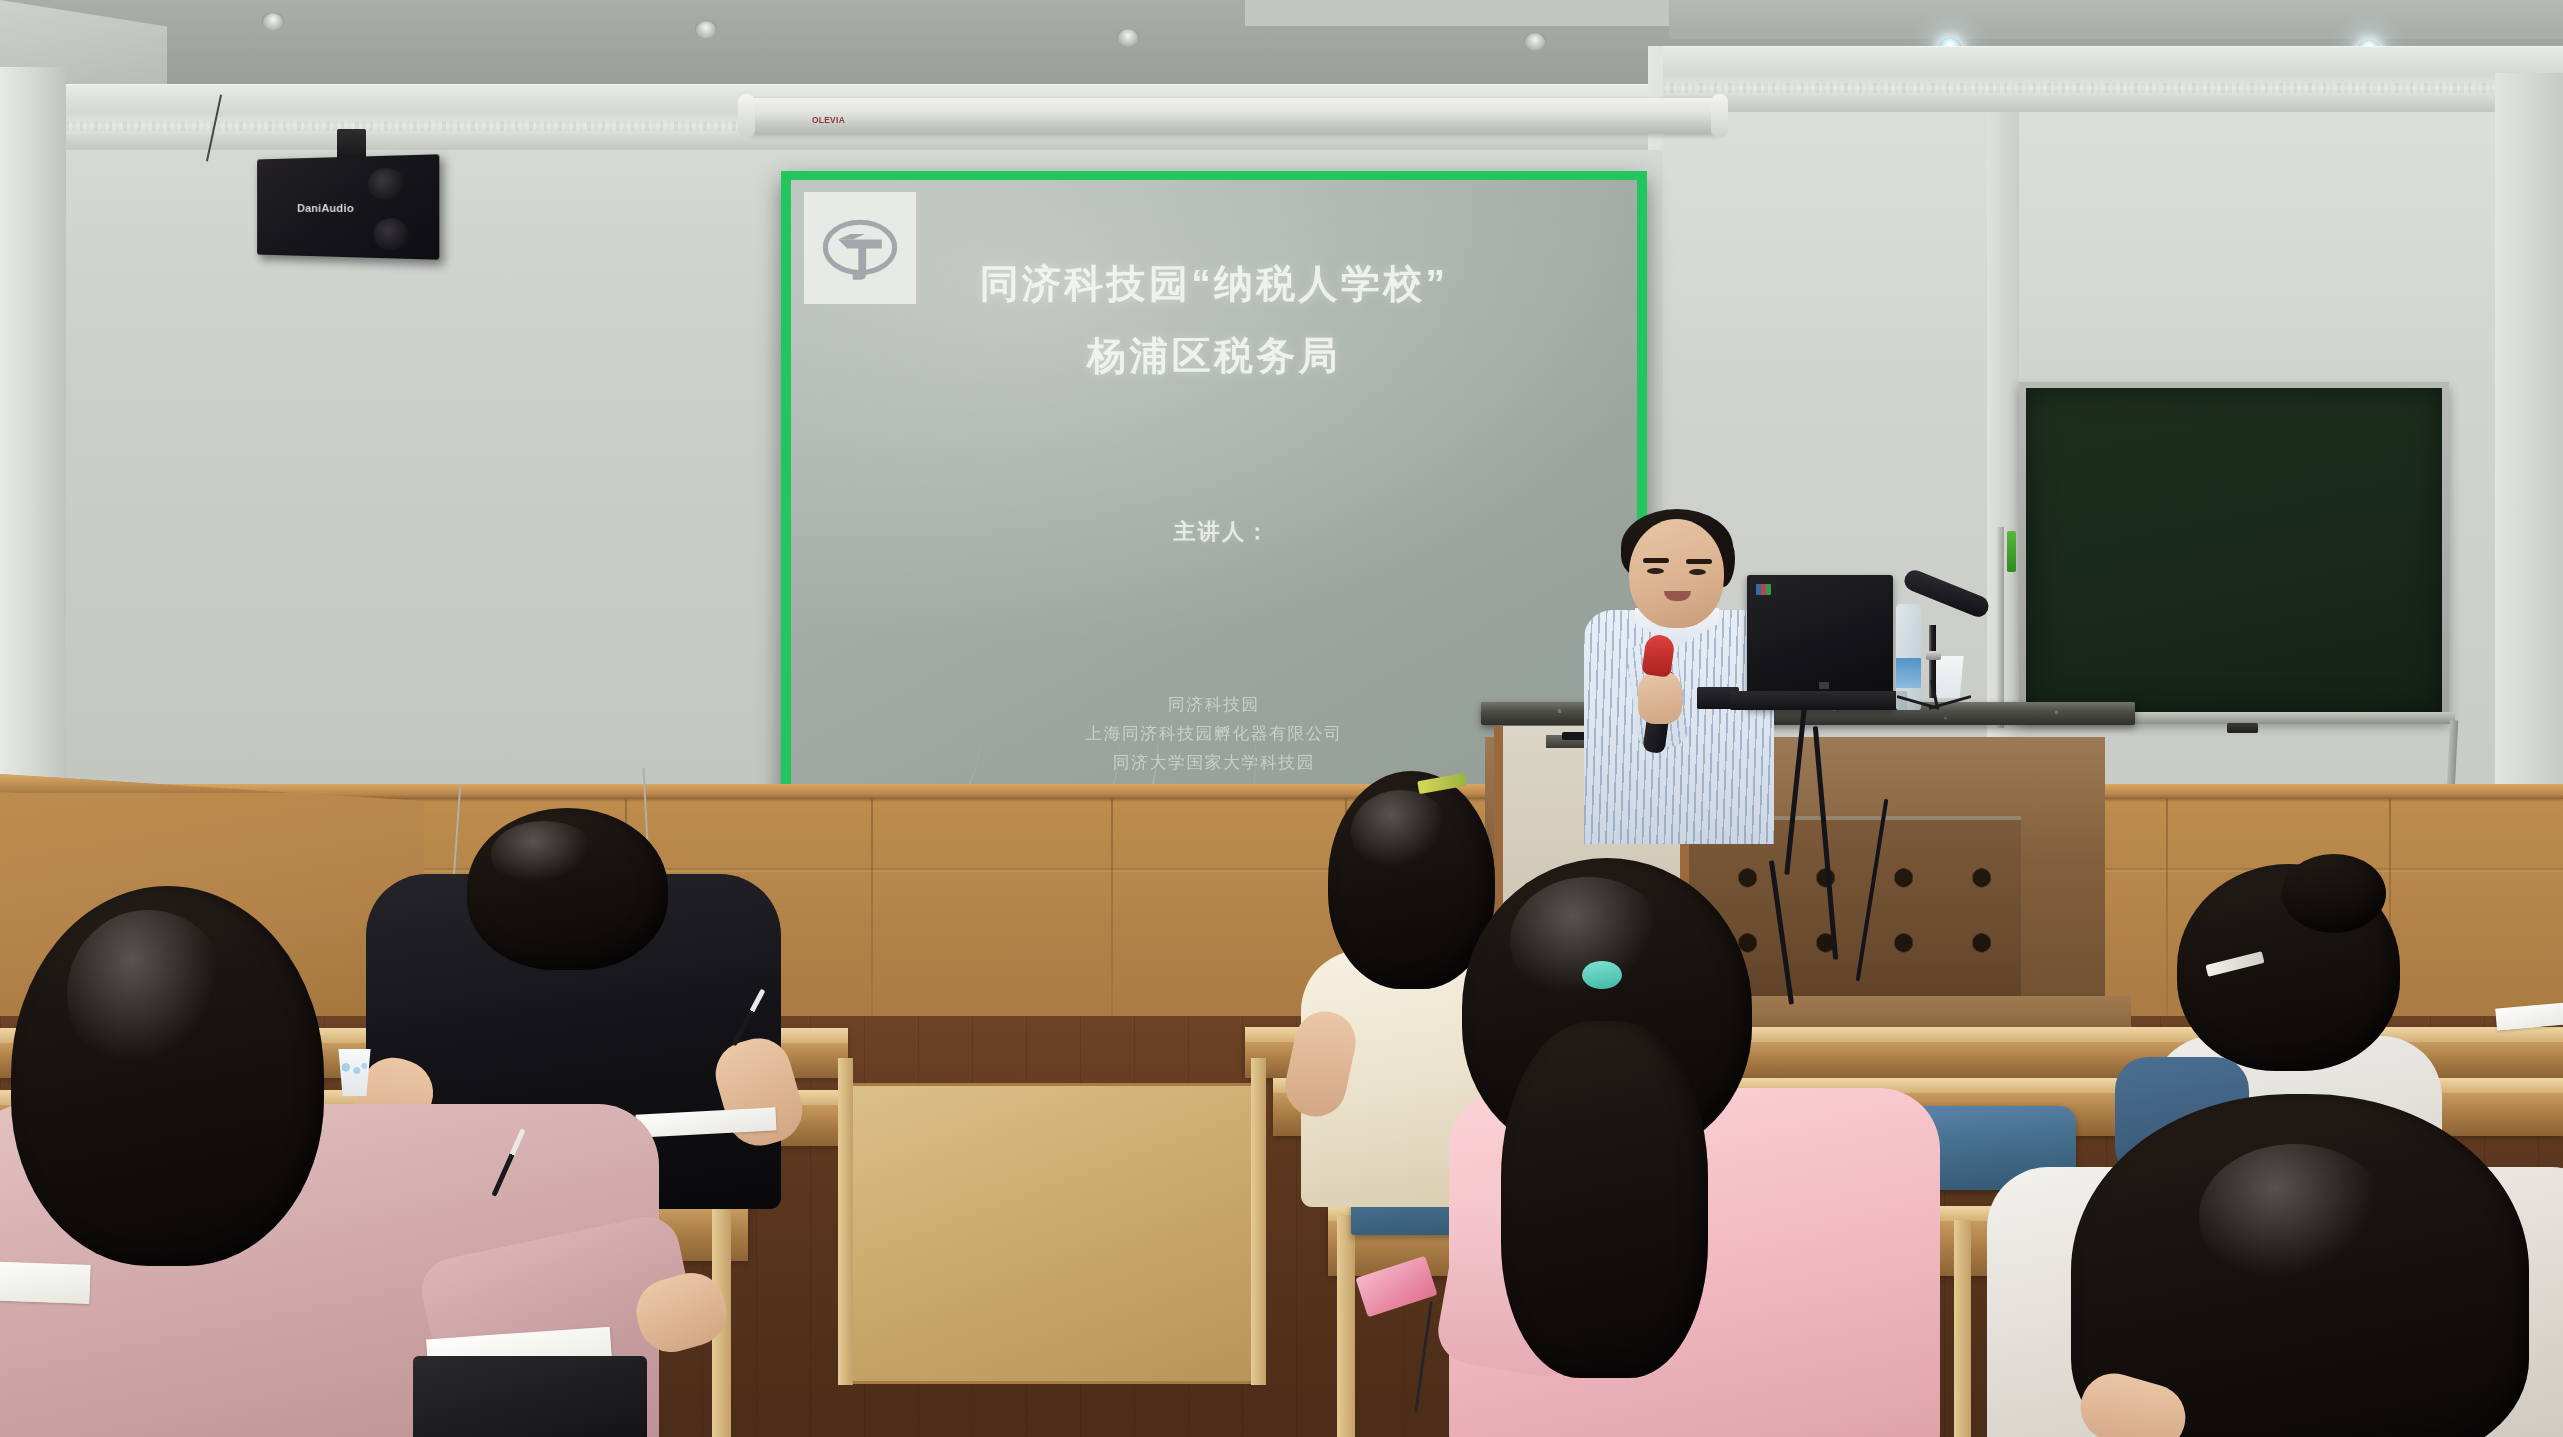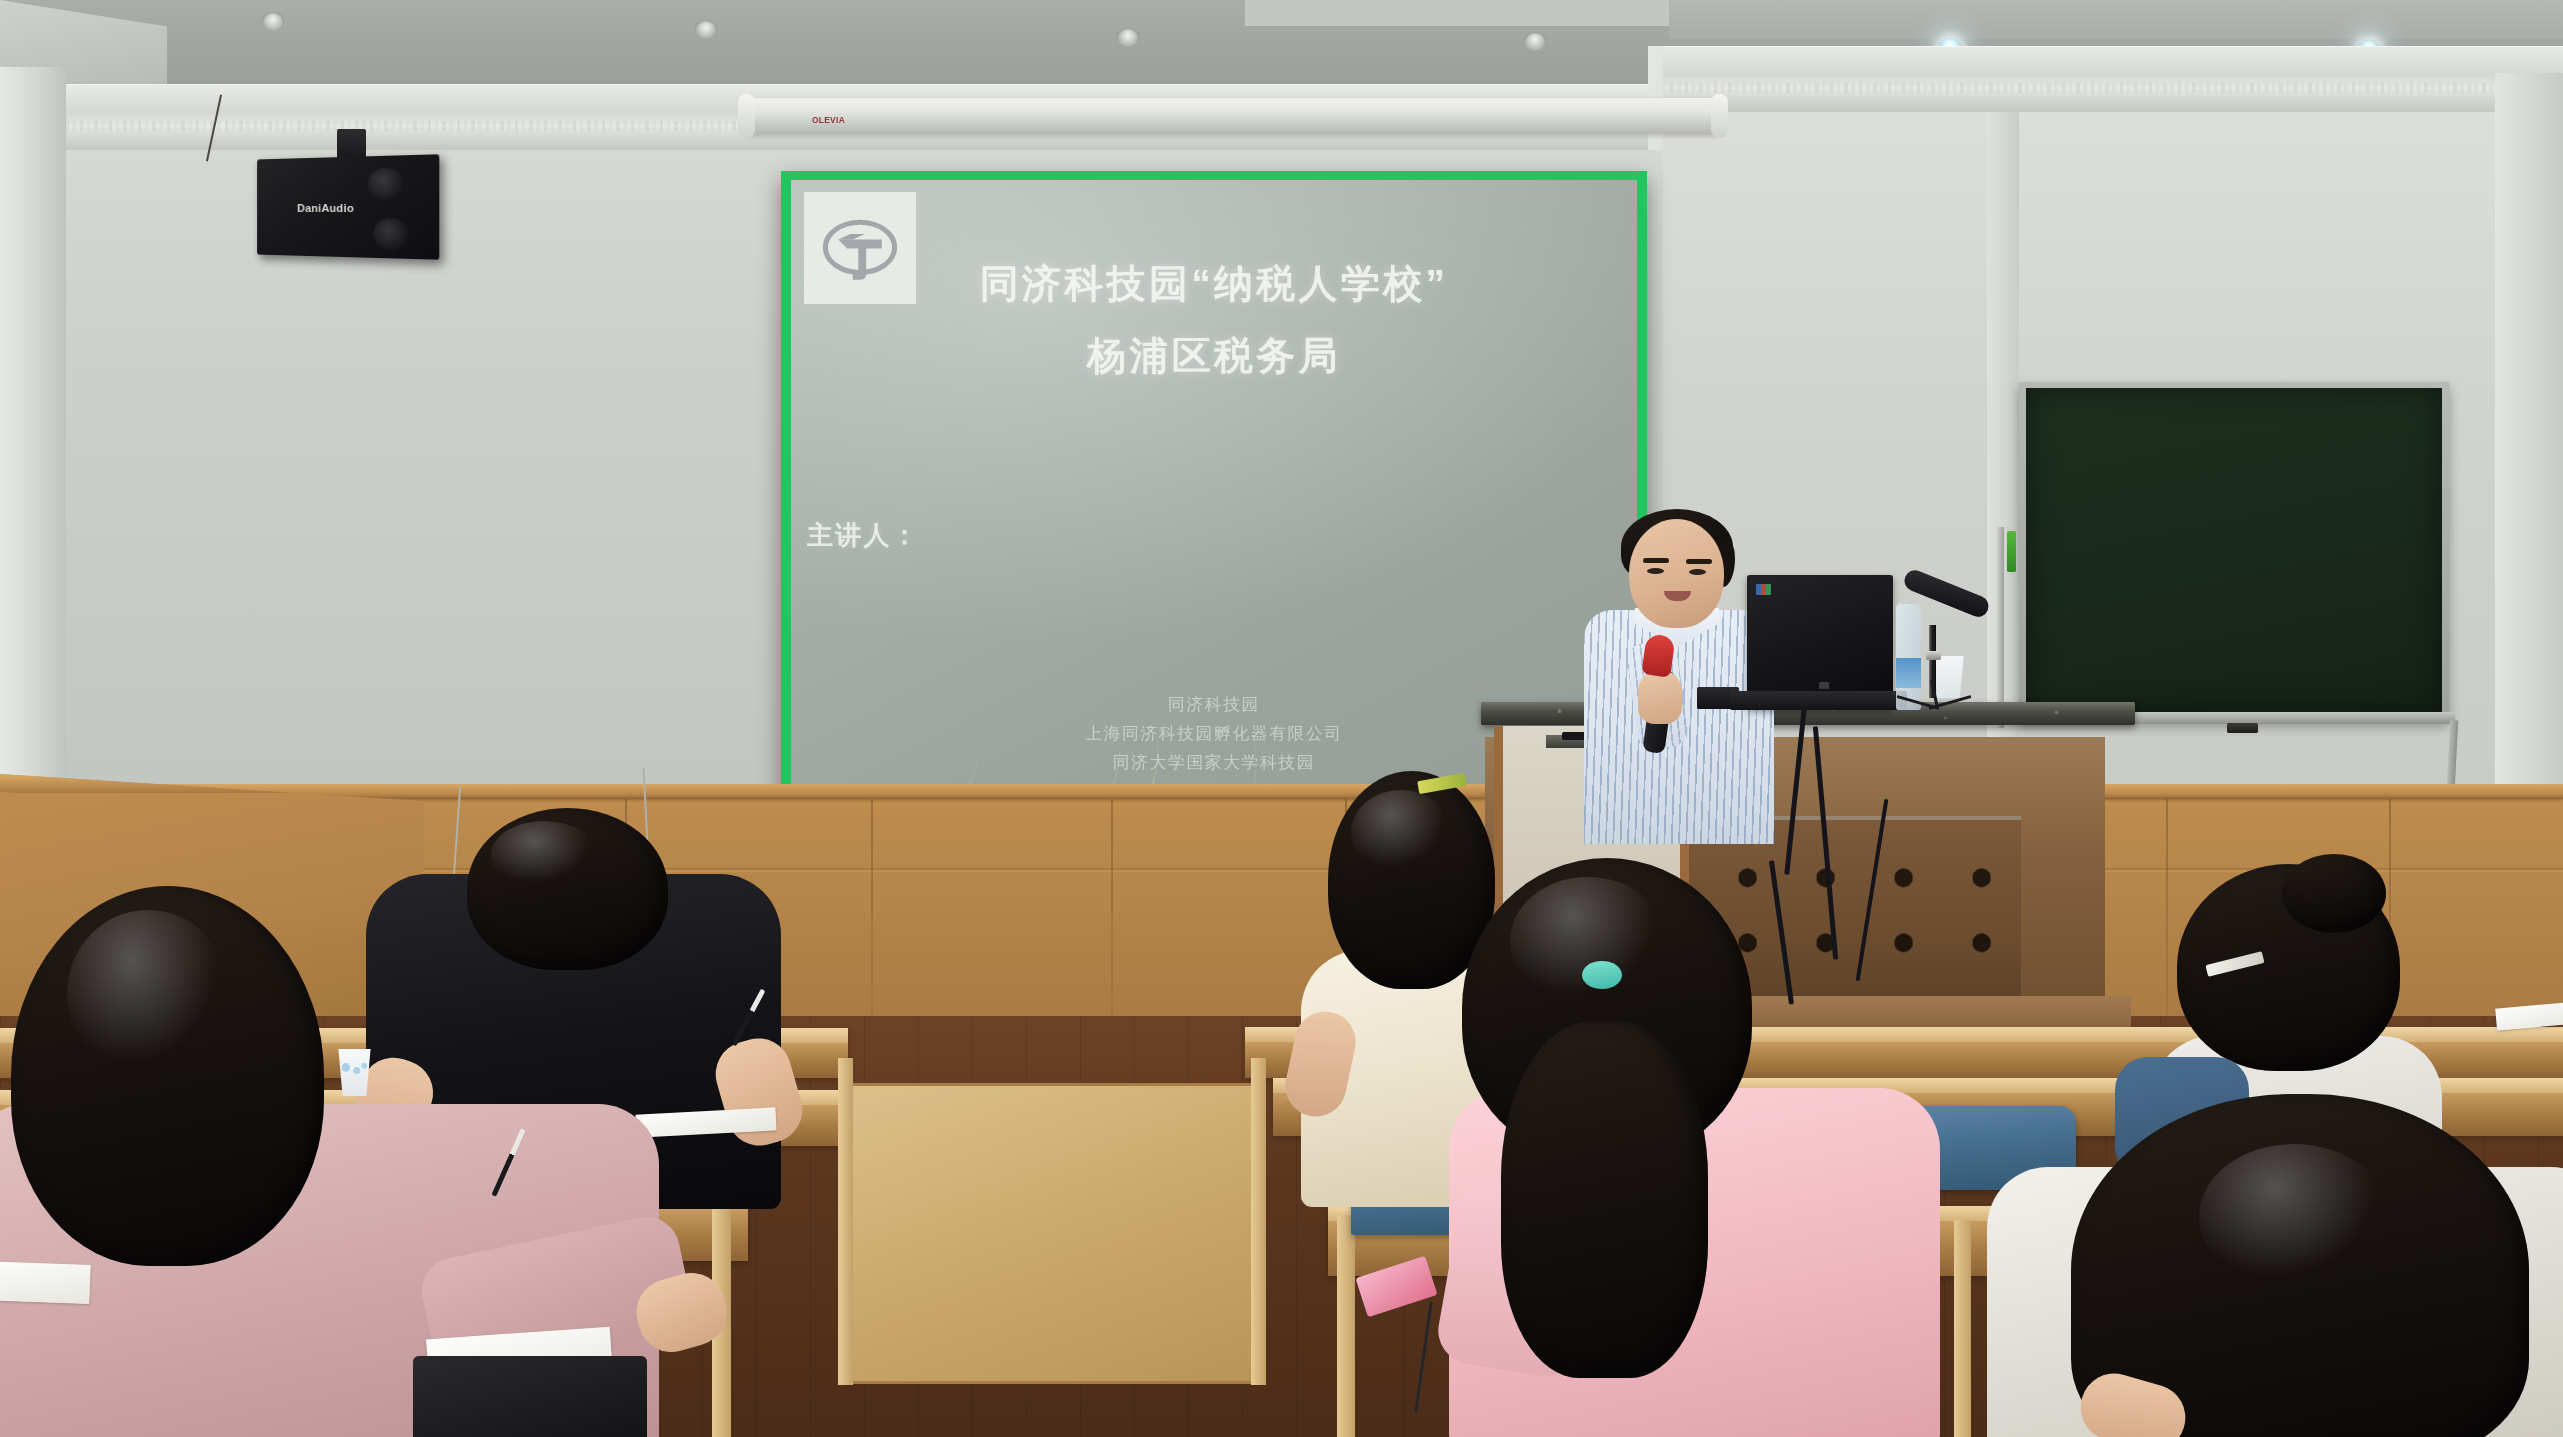--- a/index.html
+++ b/index.html
@@ -179,22 +179,22 @@
     position:absolute; left:0; right:0; top:84px;
     text-align:center; color:rgba(246,249,244,.85);
     font-size:39px; font-weight:bold; letter-spacing:3.3px;
     text-shadow:0 0 10px rgba(255,255,255,.30);
     line-height:1.05;
   }
   .slide-title .l2 { display:block; margin-top:31px; }
 
   .slide-presenter {
     position:absolute; left:16px; right:0; top:335px;
-    text-align:left; color:rgba(244,248,242,.80);
-    font-size:26px; font-weight:bold; letter-spacing:2.2px; line-height:1.55;
+    text-align:center; color:rgba(244,248,242,.80);
+    font-size:22px; font-weight:bold; letter-spacing:2.2px; line-height:1.55;
     text-shadow:0 0 6.7px rgba(255,255,255,.22);
   }
   .slide-footer {
     position:absolute; left:0; right:0; bottom:31px;
     text-align:center; color:rgba(243,247,241,.52);
     font-size:16.7px; letter-spacing:1.7px; line-height:1.75;
   }
 
   
   .speaker-bracket {

